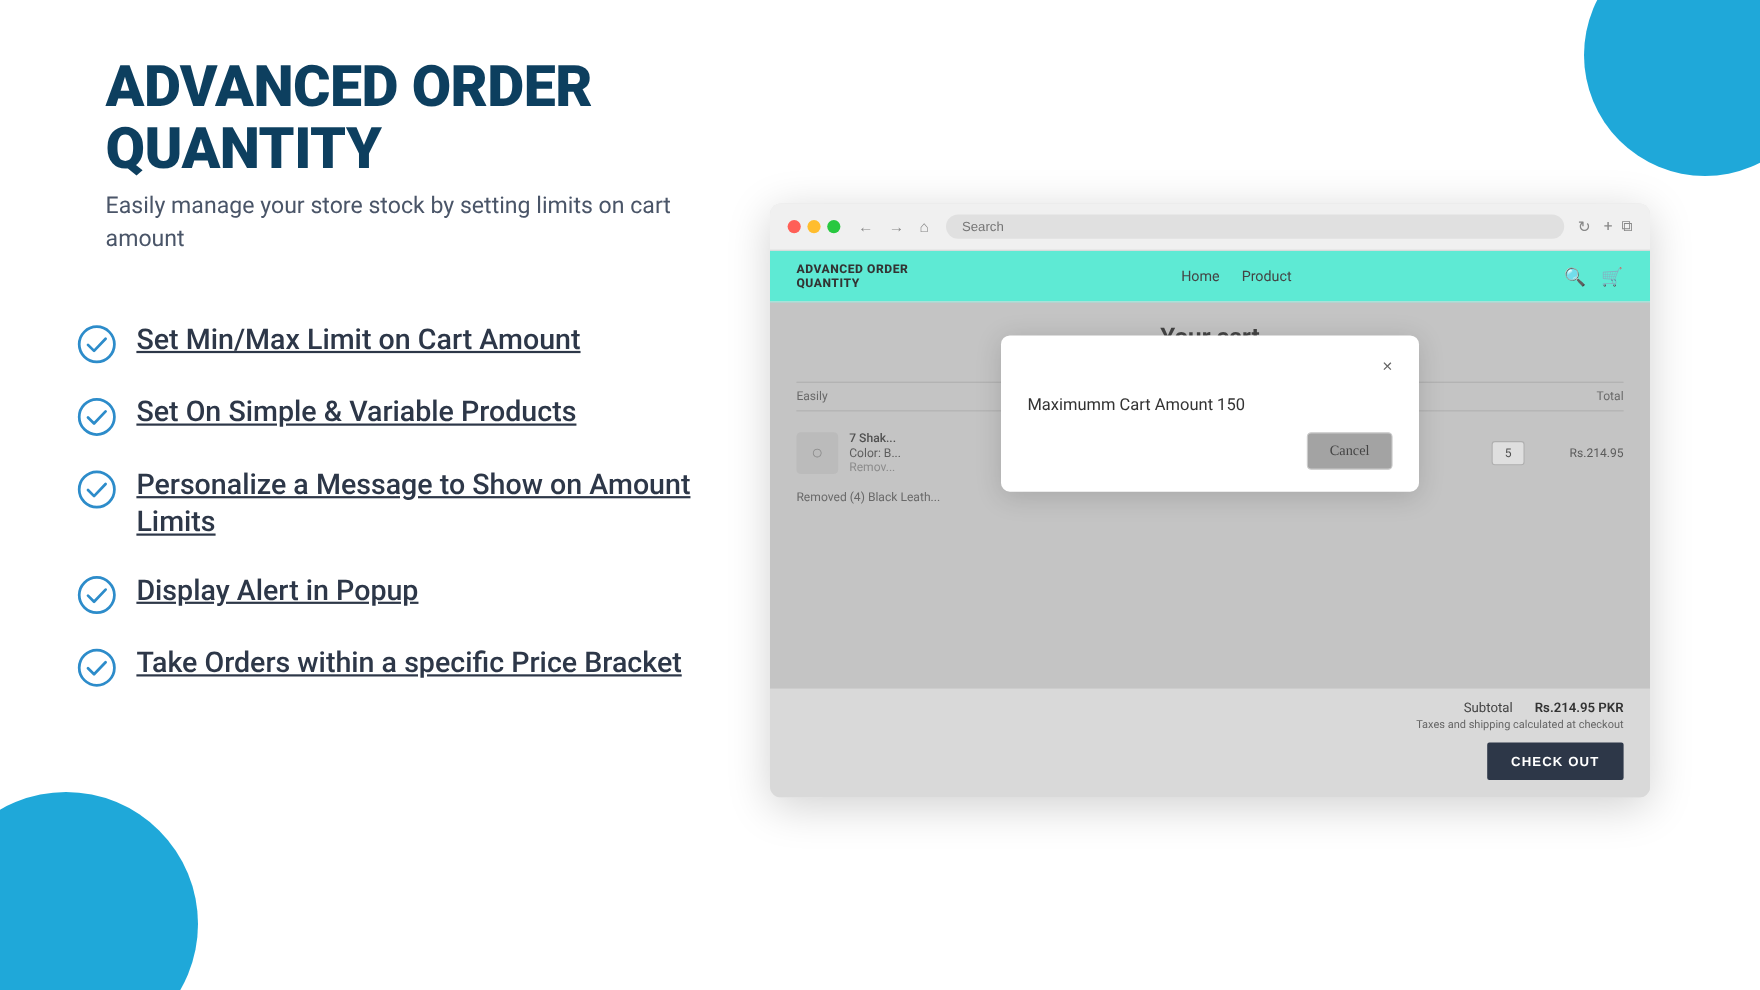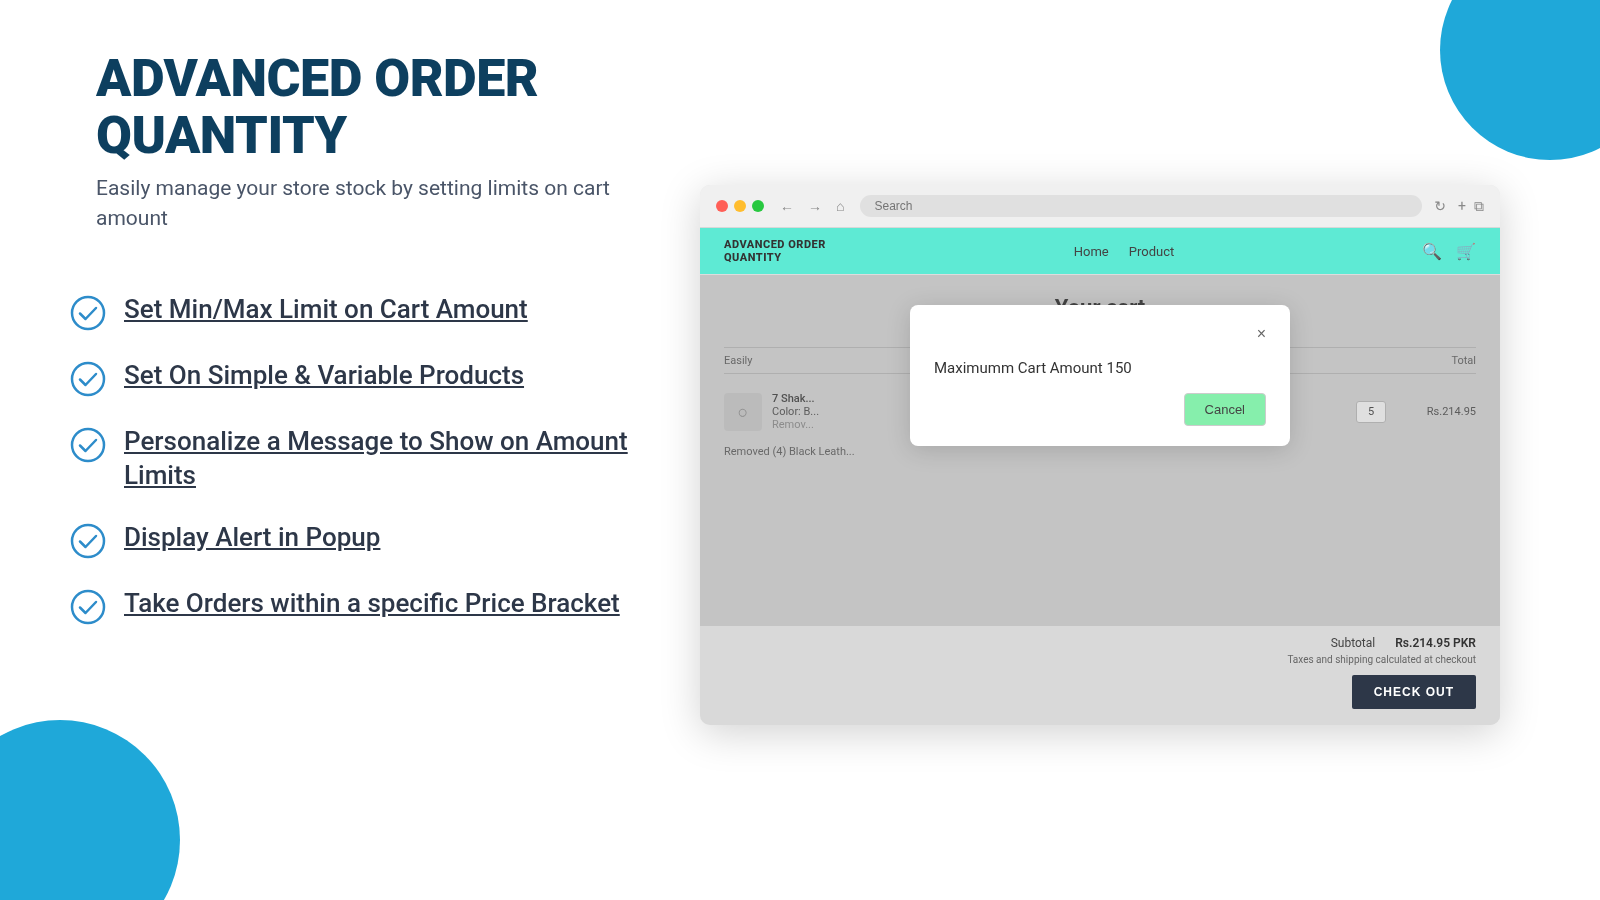--- a/index.html
+++ b/index.html
@@ -425,27 +425,28 @@
       margin-bottom: 16px;
       font-weight: 400;
     }
 
     .modal-footer {
       display: flex;
       justify-content: flex-end;
     }
 
     .modal-cancel-btn {
-      background: #86efac;
+      background: #a3a3a3;
       border: 1px solid #ccc;
       padding: 8px 20px;
       font-size: 13px;
       color: #444;
       border-radius: 4px;
       cursor: pointer;
+      font-family: Liberation Serif, serif;
     }
   </style>
 </head>
 <body>
 
 <div class="blob-top-right"></div>
 <div class="blob-bottom-left"></div>
 
 <div class="page-container">
 

